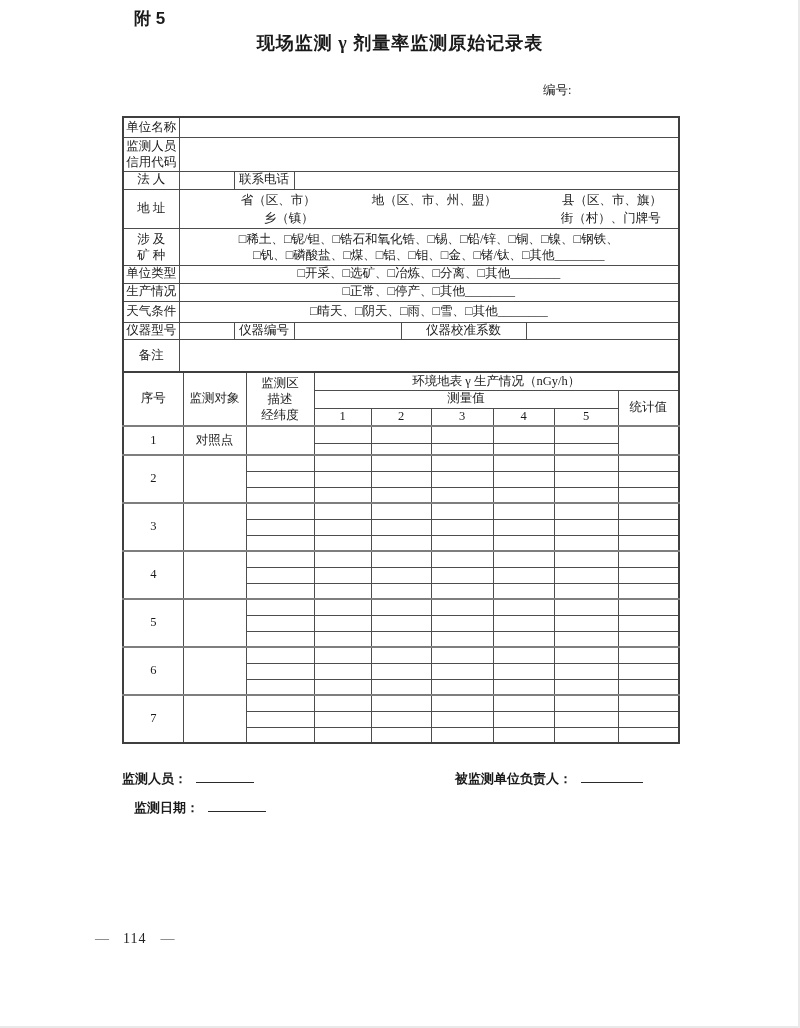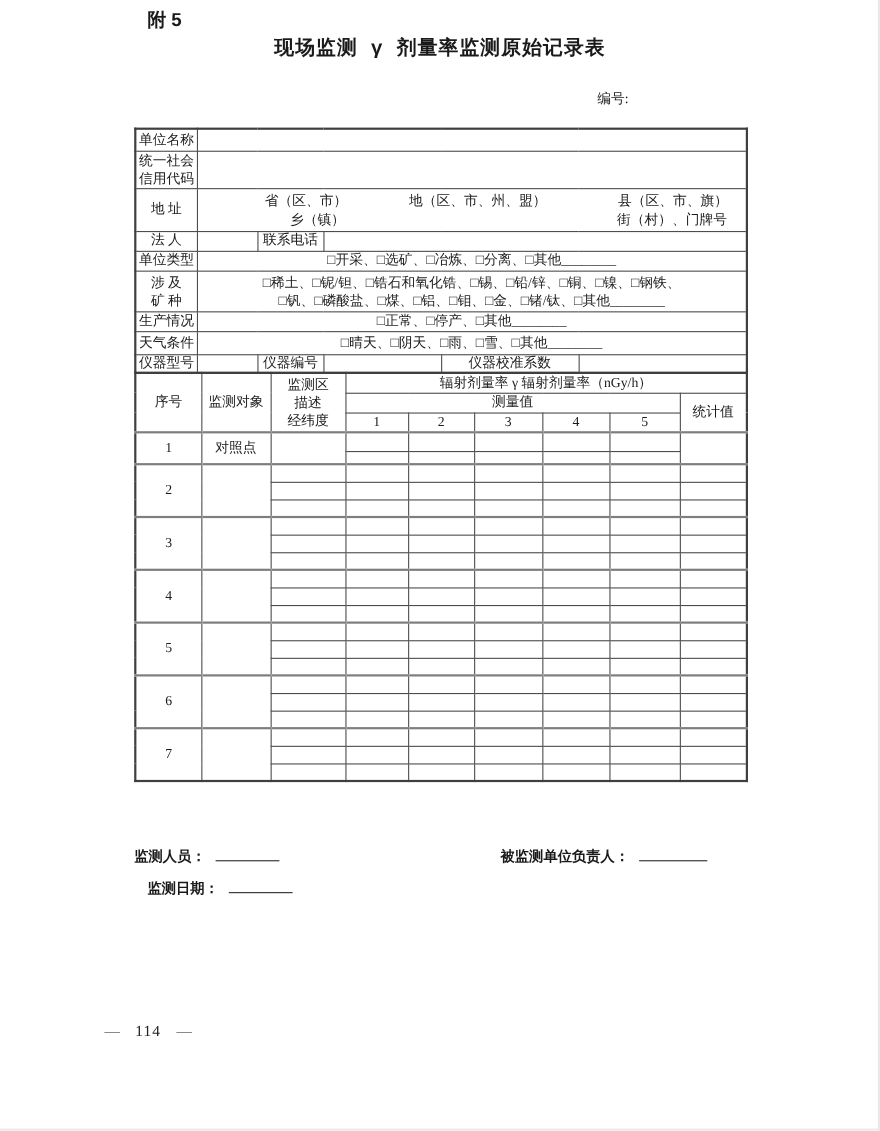--- a/index.html
+++ b/index.html
@@ -10,21 +10,21 @@
     border-right:2px solid #e9e9e9; border-bottom:2px solid #e9e9e9;
     box-sizing:border-box;
   }
   .appendix {
     position:absolute; left:115px; top:7px;
     font-family:"Liberation Sans","DejaVu Sans",sans-serif;
     font-size:17px; font-weight:bold;margin-left:19px;
   }
   .doc-title {
     position:absolute; left:0; top:31px; width:800px; text-align:center;
-    font-family:Liberation Mono, monospace;
+    font-family:Liberation Serif, serif;
     font-size:18px; font-weight:bold; letter-spacing:1px;
   }
   .doc-number { position:absolute; left:543px; top:82px; font-size:12.5px; }
 
   .form { position:absolute; left:122px; top:116px; width:556px; }
   table.t {
     border-collapse:collapse; table-layout:fixed; width:556px;
     font-size:12.5px; border:2px solid #3f3f3f;
   }
   table.t td {
@@ -75,74 +75,78 @@
           <col style="width:125px">
           <col style="width:153px">
       </colgroup>
       <tbody>
           <tr style="height:20px">
         <td class="lab">单位名称</td>
         <td colspan="5" class="val-l"></td>
       </tr>
       <tr style="height:34px">
         <td class="lab two-line">
-          <span>统一社会</span>
+          <span>监测人员</span>
           <span>信用代码</span>
         </td>
         <td colspan="5" class="val-l"></td>
+      </tr>
+      <tr style="height:18px">
+        <td class="lab">法 人</td>
+        <td class="val-l"></td>
+        <td class="lab">联系电话</td>
+        <td colspan="3" class="val-l"></td>
       </tr>
       <tr style="height:39px">
         <td class="lab">地 址</td>
         <td colspan="5" class="addr">
           <div class="addr-line">
             <span class="seg" style="margin-left:45px">省（区、市）</span>
             <span class="seg" style="margin-left:53px">地（区、市、州、盟）</span>
             <span class="seg" style="margin-left:62px">县（区、市、旗）</span>
           </div>
           <div class="addr-line">
             <span class="seg" style="margin-left:67px">乡（镇）</span>
             <span class="seg" style="margin-left:244px">街（村）、门牌号</span>
           </div>
         </td>
       </tr>
-      <tr style="height:18px">
-        <td class="lab">法 人</td>
-        <td class="val-l"></td>
-        <td class="lab">联系电话</td>
-        <td colspan="3" class="val-l"></td>
-      </tr>
-      <tr style="height:18px">
-        <td class="lab">单位类型</td>
-        <td colspan="5" class="opt">□开采、□选矿、□冶炼、□分离、□其他________</td>
-      </tr>
       <tr style="height:37px">
         <td class="lab two-line">
           <span>涉 及</span>
           <span>矿 种</span>
         </td>
         <td colspan="5" class="opt two-line">
           <span>□稀土、□铌/钽、□锆石和氧化锆、□锡、□铅/锌、□铜、□镍、□钢铁、</span>
           <span>□钒、□磷酸盐、□煤、□铝、□钼、□金、□锗/钛、□其他________</span>
         </td>
       </tr>
       <tr style="height:18px">
+        <td class="lab">单位类型</td>
+        <td colspan="5" class="opt">□开采、□选矿、□冶炼、□分离、□其他________</td>
+      </tr>
+      <tr style="height:18px">
         <td class="lab">生产情况</td>
         <td colspan="5" class="opt">□正常、□停产、□其他________</td>
       </tr>
       <tr style="height:21px">
         <td class="lab">天气条件</td>
         <td colspan="5" class="opt">□晴天、□阴天、□雨、□雪、□其他________</td>
       </tr>
       <tr style="height:17px">
         <td class="lab">仪器型号</td>
         <td class="val-l"></td>
         <td class="lab">仪器编号</td>
         <td class="val-l"></td>
         <td class="lab">仪器校准系数</td>
         <td class="val-l"></td>
+      </tr>
+      <tr style="height:33px">
+        <td class="lab">备注</td>
+        <td colspan="5" class="val-l"></td>
       </tr>
     </tbody>
       </table>
 
     <table class="t mon">
       <colgroup>
         <col style="width:60px">
           <col style="width:63px">
           <col style="width:68px">
         <col style="width:57px">
@@ -154,21 +158,21 @@
       </colgroup>
       <thead>
         <tr style="height:18px">
           <td rowspan="3">序号</td>
           <td rowspan="3">监测对象</td>
           <td rowspan="3" class="three-line">
             <span>监测区</span>
             <span>描述</span>
             <span>经纬度</span>
           </td>
-          <td colspan="6">辐射剂量率 γ 辐射剂量率（nGy/h）</td>
+          <td colspan="6">环境地表 γ 生产情况（nGy/h）</td>
         </tr>
         <tr style="height:18px">
           <td colspan="5">测量值</td>
           <td rowspan="2">统计值</td>
         </tr>
         <tr style="height:18px">
           <td>1</td>
           <td>2</td>
           <td>3</td>
           <td>4</td>

